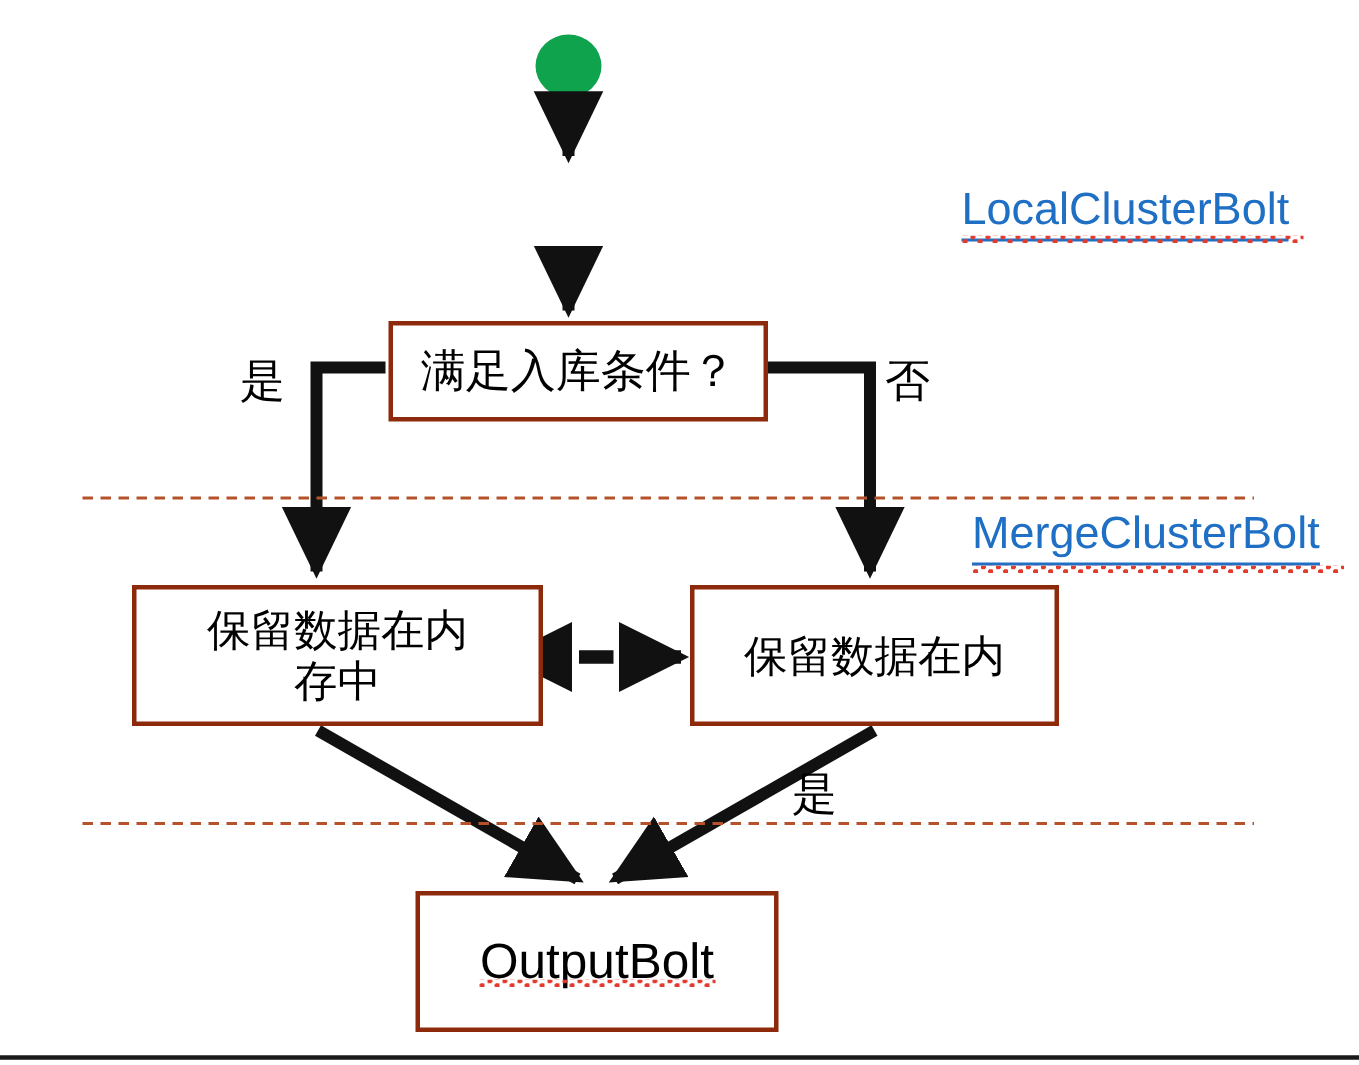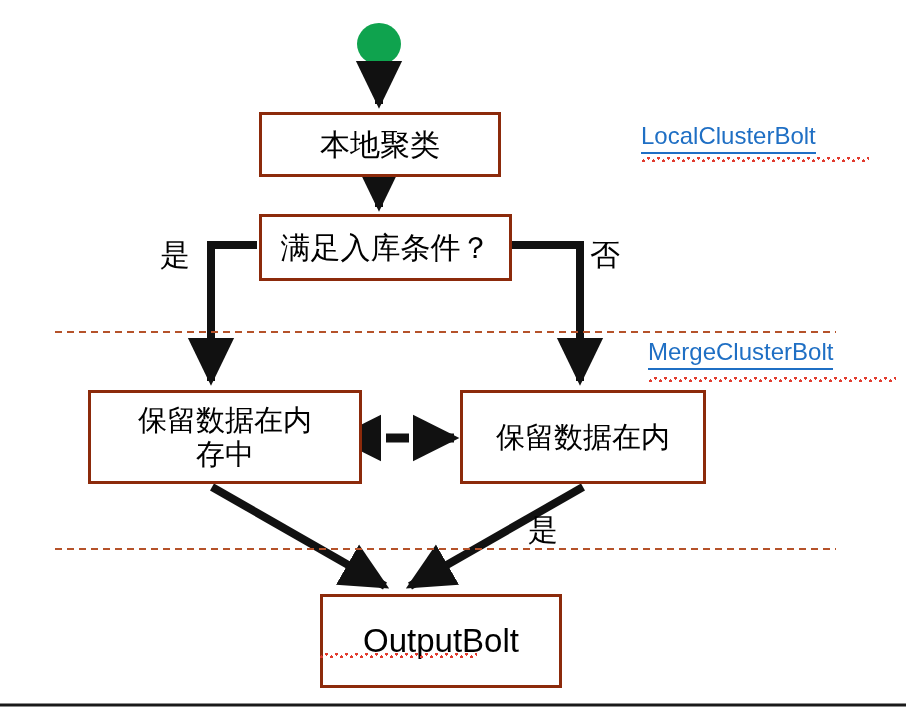--- a/index.html
+++ b/index.html
@@ -51,36 +51,35 @@
     left: 88px; top: 390px; width: 274px; height: 94px;
     font-size: 29px;
   }
   #box-find-similar {
     left: 460px; top: 390px; width: 246px; height: 94px;
     font-size: 29px;
   }
   #box-output {
     left: 277px; top: 594px; width: 242px; height: 94px;
     font-size: 33px;
-    margin-left: 43px;
   }
   .edge-label {
     position: absolute;
     color: #000000;
     font-size: 30px;
     line-height: 1;
     white-space: nowrap;
   }
   #label-yes-left { left: 160px; top: 240px; }
   #label-no-right { left: 590px; top: 240px; }
   #label-yes-diagonal { left: 528px; top: 515px; }
   .annotation {
     position: absolute;
     color: #1F6FC4;
-    font-size: 24px;
+    font-size: 30px;
     white-space: nowrap;
     line-height: 1.1;
     padding-bottom: 3px;
     border-bottom: 2px solid #1F6FC4;
   }
   #annotation-local { left: 641px; top: 123px; }
   #annotation-merge { left: 648px; top: 339px; }
   .squiggle {
     position: absolute;
     height: 5px;
@@ -125,23 +124,20 @@
 
     <line x1="212" y1="487" x2="385" y2="586" stroke="#111111" stroke-width="8" marker-end="url(#arrowhead)"></line>
     <line x1="583" y1="487" x2="410" y2="586" stroke="#111111" stroke-width="8" marker-end="url(#arrowhead)"></line>
 
     <line x1="55" y1="332" x2="836" y2="332" stroke="#B5522A" stroke-width="2" stroke-dasharray="7 5"></line>
     <line x1="55" y1="549" x2="836" y2="549" stroke="#B5522A" stroke-width="2" stroke-dasharray="7 5"></line>
 
     <line x1="0" y1="705" x2="906" y2="705" stroke="#1A1A1A" stroke-width="3"></line>
   </svg>
 
-  <div class="node-box cjk" id="box-local-cluster">
-    <span>本地聚类</span>
-  </div>
 
   <div class="node-box cjk" id="box-decision">
     <span>满足入库条件？</span>
   </div>
 
   <div class="node-box cjk" id="box-keep-memory">
     <span>
       <span>保留数据在内</span><br>
       <span>存中</span>
     </span>

